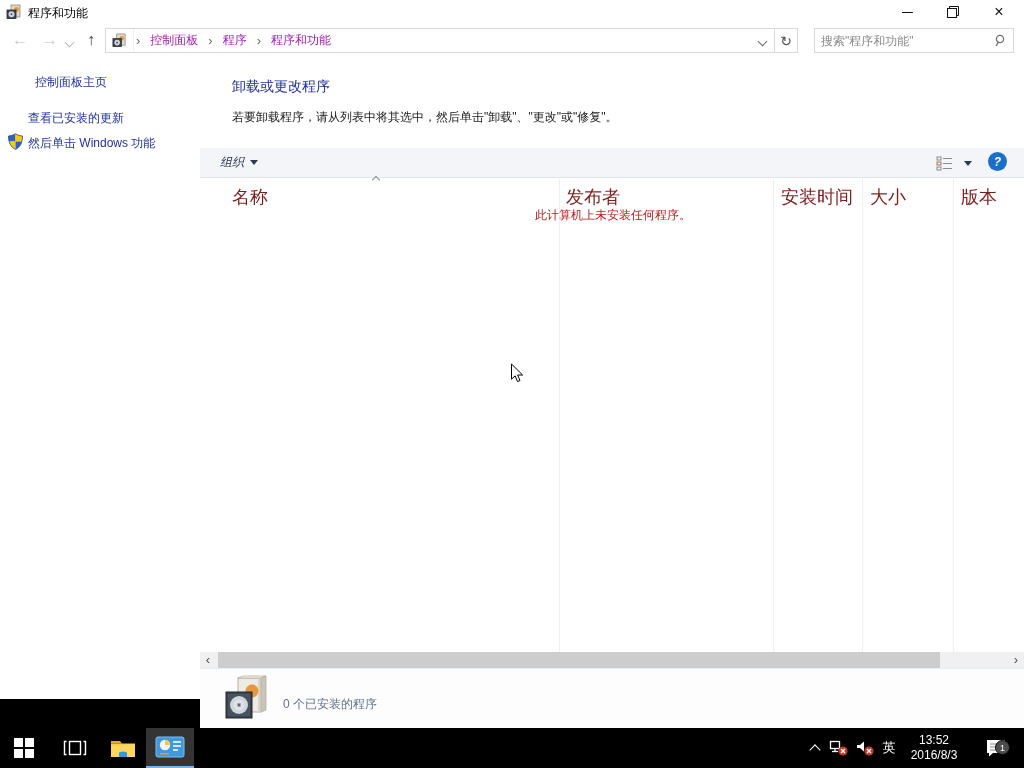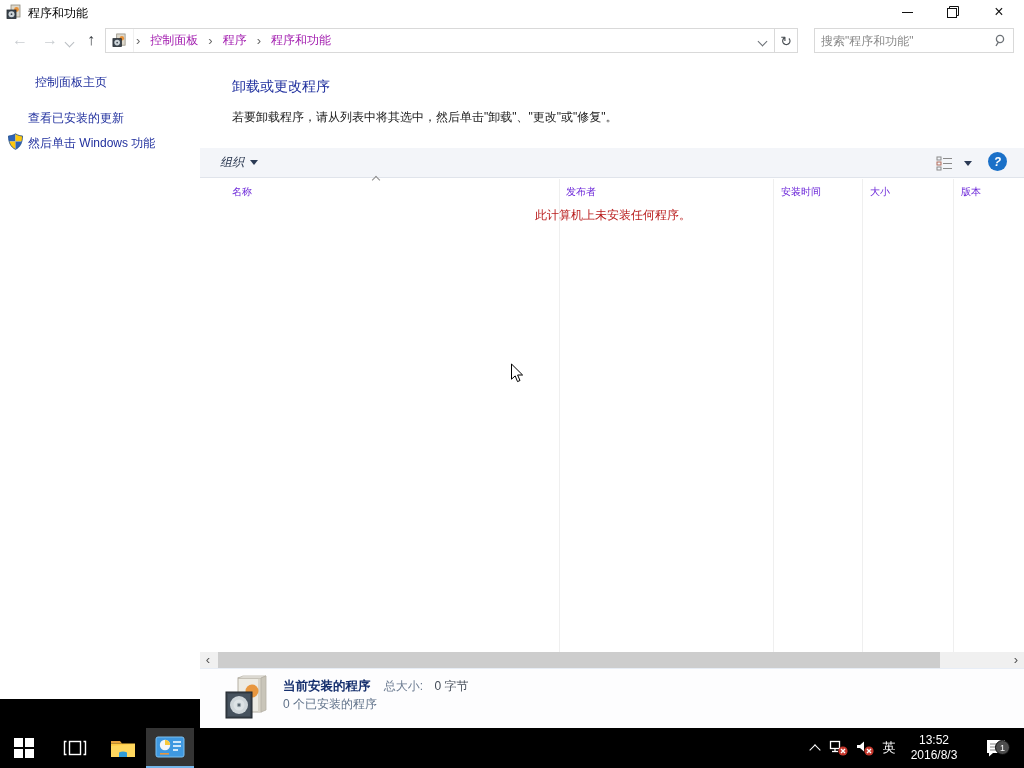--- a/index.html
+++ b/index.html
@@ -44,21 +44,21 @@
   #toolbar { position:absolute; left:200px; top:148px; width:824px; height:30px; background:#f3f5f9; border-bottom:1px solid #e0e4eb;font-style:italic; }
   #organize { position:absolute; left:14px; top:0; height:29px; display:flex; align-items:center; gap:6px; padding:0 6px; color:#1d2b45; }
   .tri-down { width:0; height:0; border-left:4px solid transparent; border-right:4px solid transparent; border-top:5px solid #2b3a55; }
   #view-btn { position:absolute; left:733px; top:5px; width:24px; height:20px; display:flex; align-items:center; justify-content:center; }
   #view-caret { position:absolute; left:760px; top:5px; width:16px; height:20px; display:flex; align-items:center; justify-content:center; }
   #help-btn { position:absolute; left:788px; top:4px; width:19px; height:19px; border-radius:50%; background:#1a70c8; color:#fff; font-weight:bold; font-size:12px; display:flex; align-items:center; justify-content:center; }
 
   
   #listarea { position:absolute; left:200px; top:179px; width:824px; height:473px; background:#fff; }
   .colline { position:absolute; top:0; width:1px; height:473px; background:#efefef; }
-  .colhdr { position:absolute; top:6px; font-size:10px; color:#6d28d9; }
+  .colhdr { position:absolute; top:6px; font-size:18px; color:#7f1d1d; }
   #sort-caret { position:absolute; left:173px; top:-2px; width:8px; height:8px; }
   #sort-caret span { display:block; width:6px; height:6px; border-left:1.2px solid #8f8f8f; border-top:1.2px solid #8f8f8f; transform:rotate(45deg); }
   #empty-msg { position:absolute; left:335px; top:28px; font-size:12px; color:#b91c1c; }
 
   
   #hscroll { position:absolute; left:200px; top:652px; width:824px; height:16px; background:#f0f0f0; }
   .scroll-arrow { position:absolute; top:0; width:16px; height:16px; display:flex; align-items:center; justify-content:center; color:#505050; font-size:13px; line-height:16px; }
   #hthumb { position:absolute; left:18px; top:0; width:722px; height:16px; background:#cdcdcd; }
 
   
@@ -234,25 +234,20 @@
           <path d="M39 3 L44 1 L44 35 L39 37 Z" fill="#c9c5b9" stroke="#b5b0a4" stroke-width="0.8"></path>
           <circle cx="30" cy="16" r="6.5" fill="#e8973f"></circle>
           <rect x="4" y="17" width="26" height="26" fill="#3c4650" stroke="#1f242a" stroke-width="1"></rect>
           <rect x="6" y="19" width="22" height="22" fill="#46525e"></rect>
           <circle cx="17" cy="30" r="9" fill="#cfd6da"></circle>
           <circle cx="17" cy="30" r="5.5" fill="#dde3e6"></circle>
           <circle cx="17" cy="30" r="2.2" fill="#9aa6ad"></circle>
           <circle cx="17" cy="30" r="1" fill="#46525e"></circle>
         </svg>
       </span>
-      <div id="details-line1">
-        <span id="details-title">当前安装的程序</span>
-        <span id="size-label">总大小:</span>
-        <span id="size-value">0 字节</span>
-      </div>
       <div id="details-line2">0 个已安装的程序</div>
     </div>
   </div>
 
   <div id="taskbar">
     <div class="tbtn" style="left:0; width:48px;">
       <span id="start-logo">
           <i></i>
           <i></i>
           <i></i>

